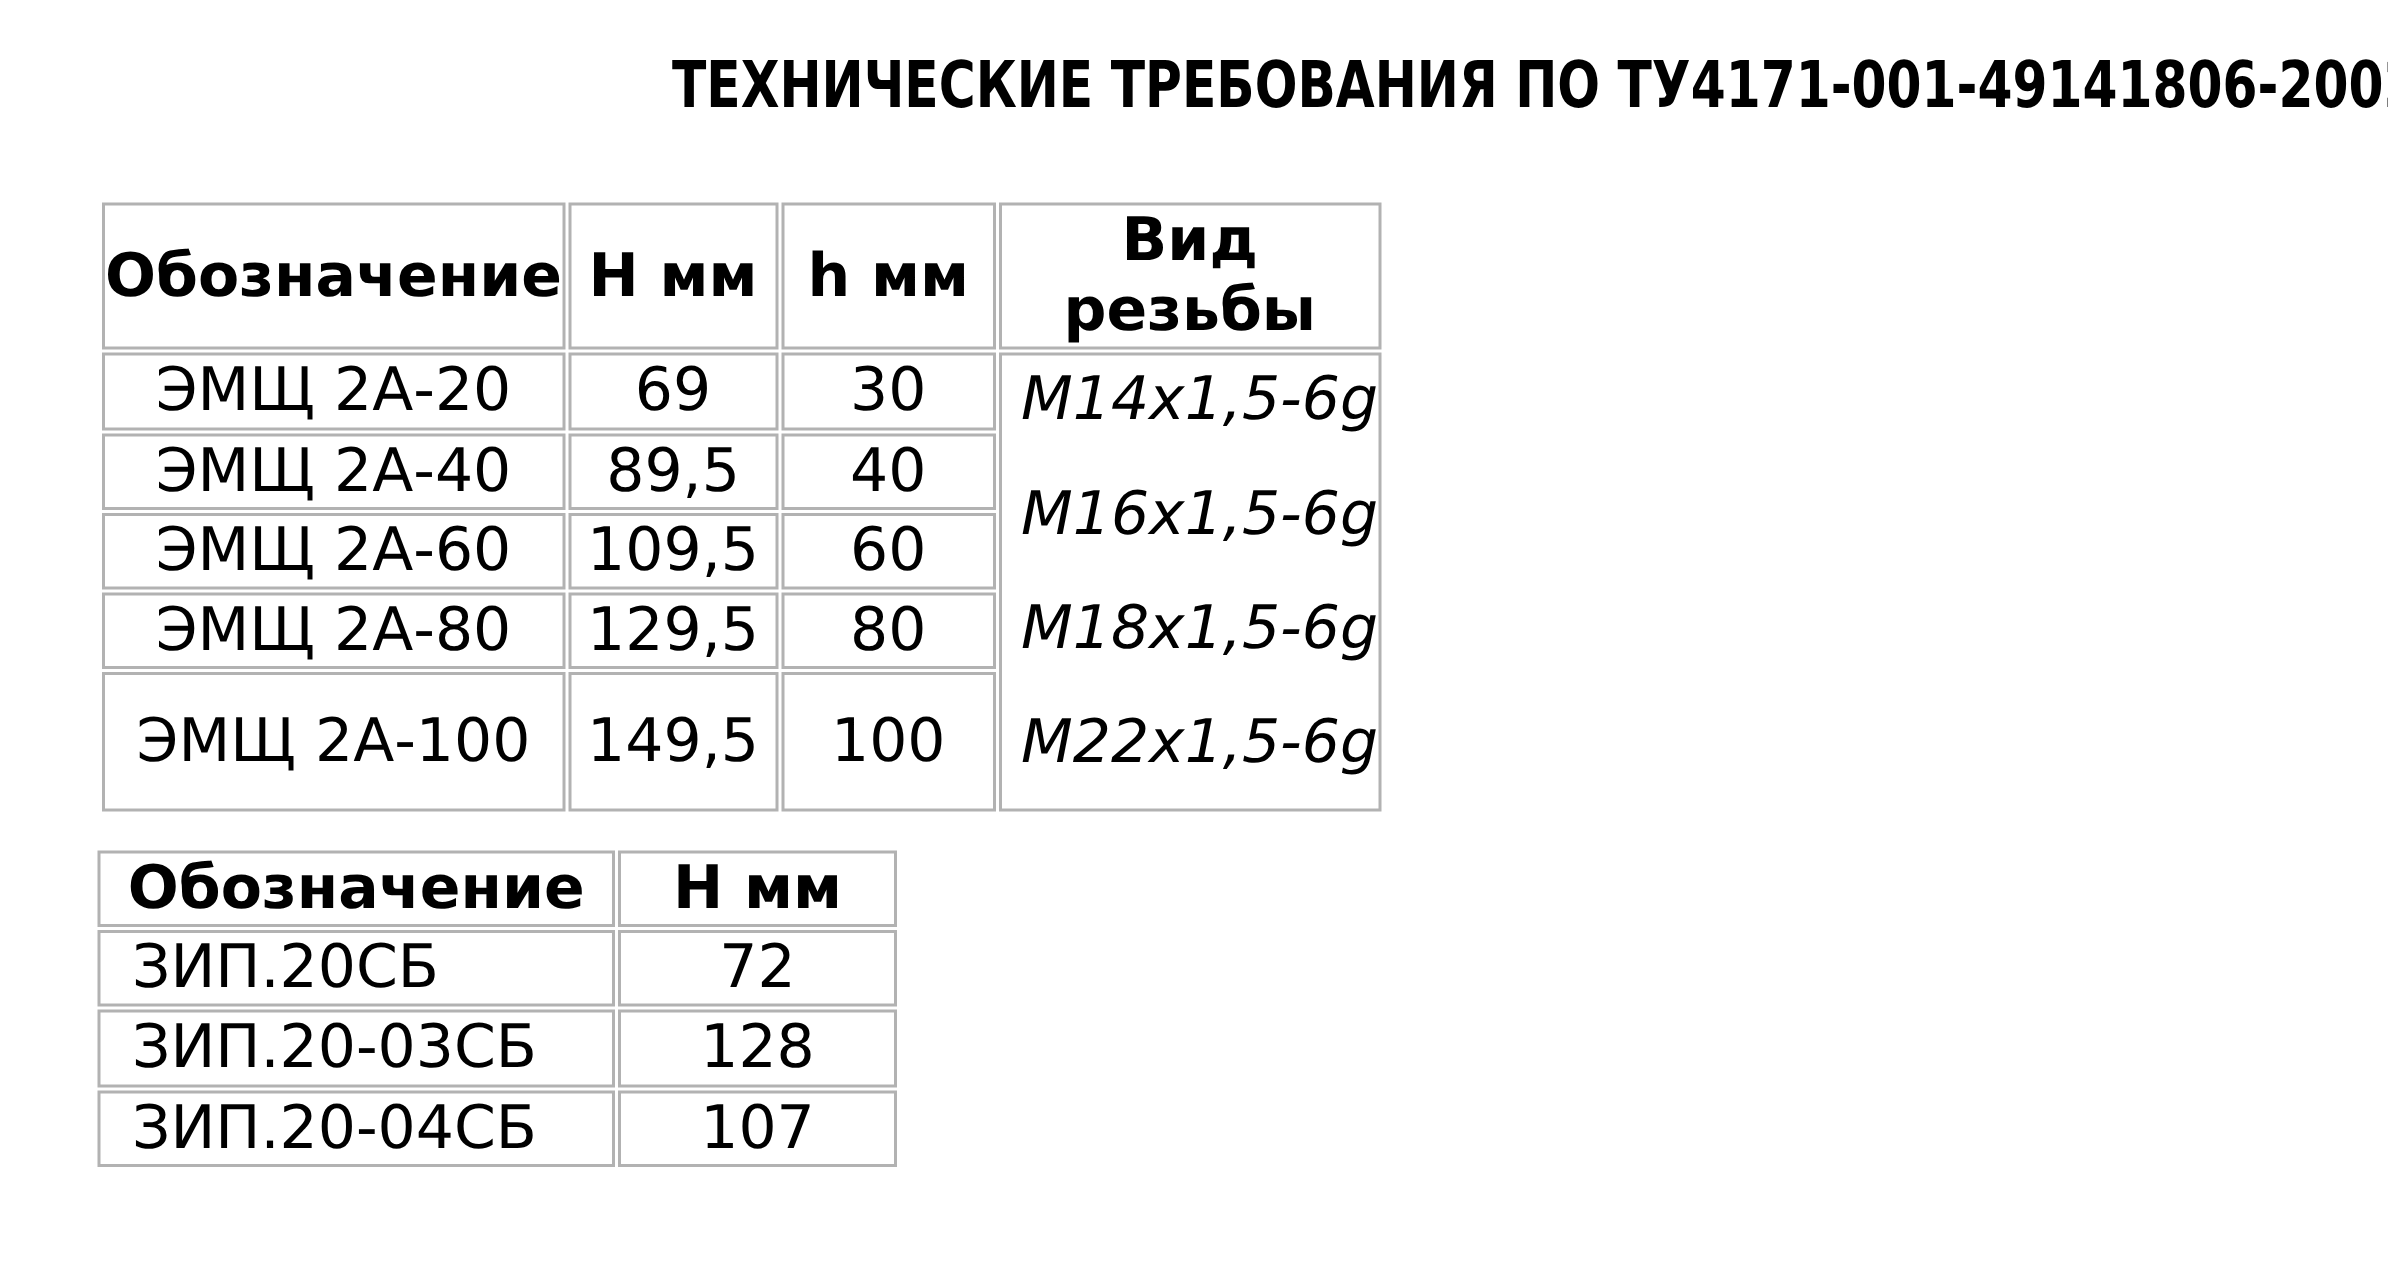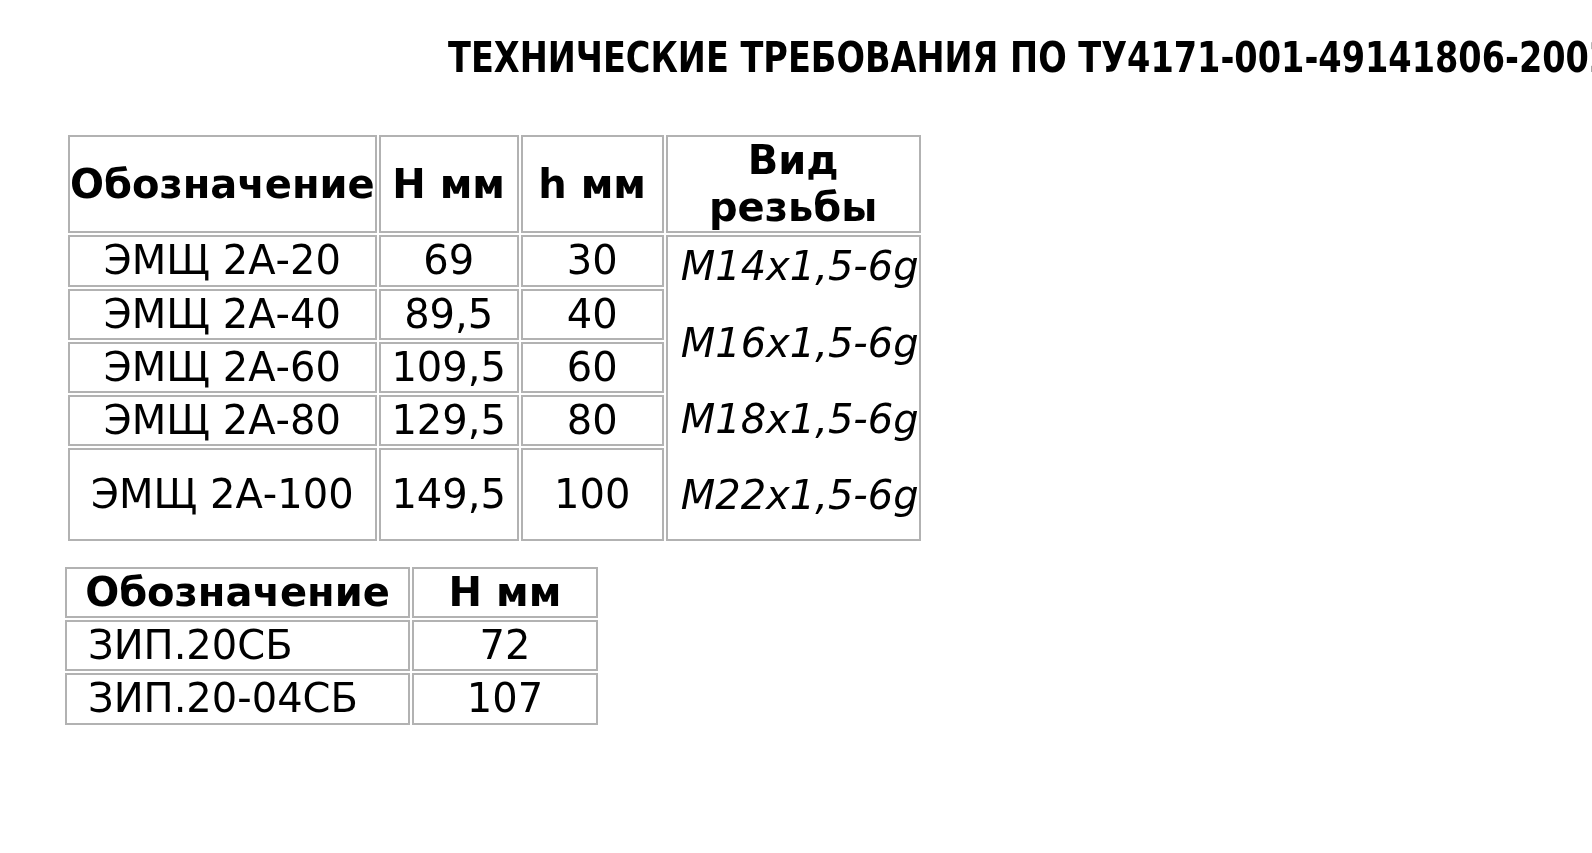--- a/index.html
+++ b/index.html
@@ -146,19 +146,23 @@
     <tbody>
       <tr style="height:44px">
         <th>Обозначение</th>
         <th>Н мм</th>
       </tr>
       <tr style="height:43px">
         <td class="cell-left">ЗИП.20СБ</td>
         <td>72</td>
       </tr>
       <tr style="height:43px">
+        <td class="cell-left">ЗИП.20-03СБ</td>
+        <td>128</td>
+      </tr>
+      <tr style="height:43px">
         <td class="cell-left">ЗИП.20-04СБ</td>
         <td>107</td>
       </tr>
     </tbody>
   </table>
 
 </div>
 
 </body></html>

